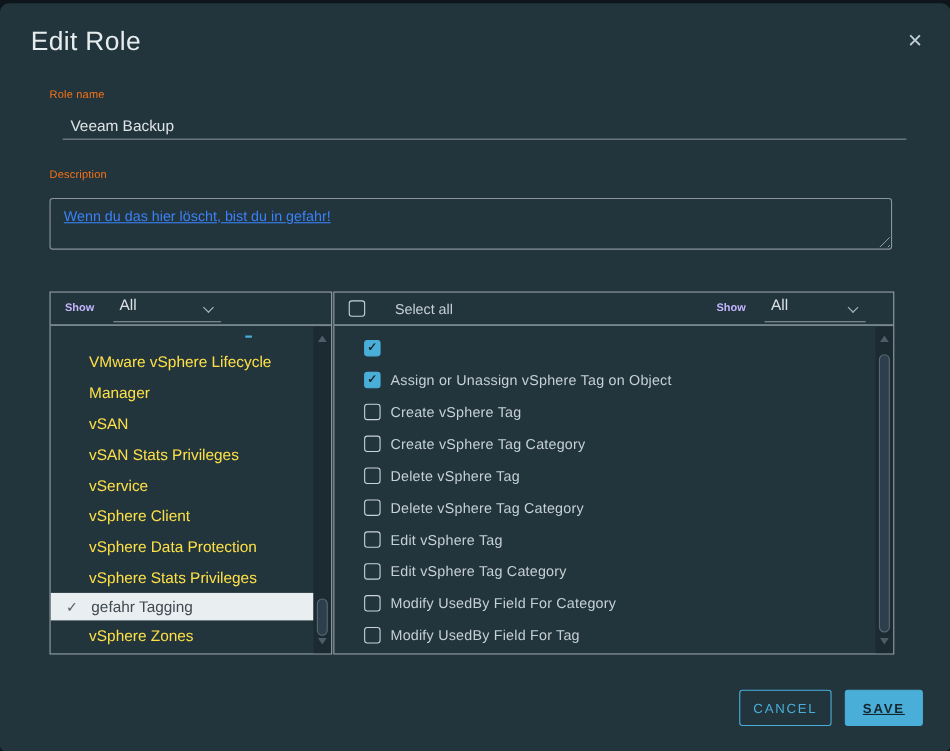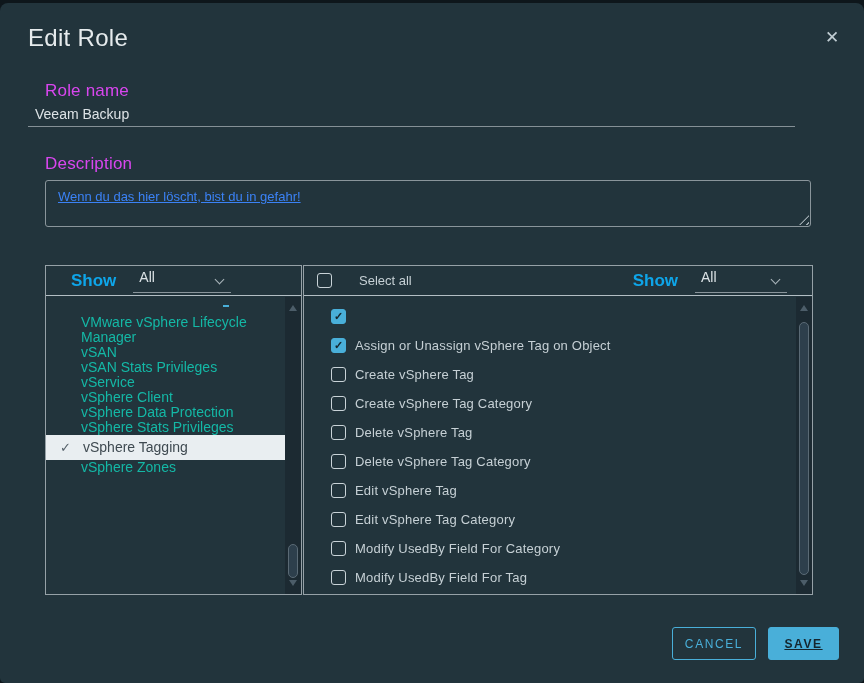--- a/index.html
+++ b/index.html
@@ -27,30 +27,30 @@
     position: absolute;
     right: 20px; top: 22px;
     width: 24px; height: 24px;
     display: flex; align-items: center; justify-content: center;
     font-size: 17px;
     color: #c1cdd3;
     cursor: pointer;
   }
   .field-label {
     position: absolute;
-    font-size: 17px;
+    font-size: 10px;
     font-weight: 500;
-    color: #d946ef;
+    color: #f97316;
     letter-spacing: 0.2px;
   }
   .lbl-role { left: 45px; top: 78px; }
   .lbl-desc { left: 45px; top: 151px; }
   .text-input {
     position: absolute;
-    left: 28px; top: 96px;
+    left: 57px; top: 96px;
     width: 767px; height: 28px;
     background: transparent;
     border: none;
     border-bottom: 1px solid #859096;
     color: #dde3e6;
     font-size: 14px;
     font-family: "Liberation Sans", sans-serif;
     padding: 0 0 4px 7px;
     display: flex; align-items: flex-end;
   }
@@ -86,25 +86,24 @@
   .panel-header {
     position: absolute;
     top: 0; left: 0; right: 0;
     height: 30px;
     border-bottom: 1px solid #b3bec4;
     display: flex;
     align-items: center;
     padding: 0 13px;
   }
   .show-label {
-    font-size: 17px;
+    font-size: 10px;
     font-weight: 600;
-    color: #0ea5e9;
+    color: #c4b5fd;
     margin-right: 17px;
-    margin-left: 12px;
   }
   .select-ctl {
     position: relative;
     height: 24px;
     display: flex;
     align-items: flex-start;
     border-bottom: 1px solid #8a959c;
     cursor: pointer;
   }
   .select-ctl .sel-val {
@@ -130,22 +129,22 @@
     overflow: hidden;
   }
   .cat-items { position: absolute; top: 0; left: 0; right: 16px; padding-top: 6px; }
   .clipped-frag {
     width: 6px; height: 2px;
     background: #49afd9;
     margin: 2px 0 8px 177px;
   }
   .cat-row {
     font-size: 14px;
-    color: #14b8a6;
-    line-height: 15px;
+    color: #fde047;
+    line-height: 28px;
     padding-left: 35px;
     padding-right: 4px;
     cursor: pointer;
   }
   .cat-row .cat-check { display: none; }
   .cat-row.selected {
     display: flex;
     align-items: center;
     background: #e9eef1;
     color: #3f4a51;
@@ -302,21 +301,21 @@
           <div class="cat-row">
             
             <span>vSphere Data Protection</span>
           </div>
           <div class="cat-row">
             
             <span>vSphere Stats Privileges</span>
           </div>
           <div class="cat-row selected">
             <span class="cat-check">✓</span>
-            <span>vSphere Tagging</span>
+            <span>gefahr Tagging</span>
           </div>
           <div class="cat-row">
             
             <span>vSphere Zones</span>
           </div>
         </div>
       <div class="scrollbar">
         <div class="scroll-arrow arrow-up"></div>
         <div class="scroll-thumb thumb-left"></div>
         <div class="scroll-arrow arrow-down"></div>

